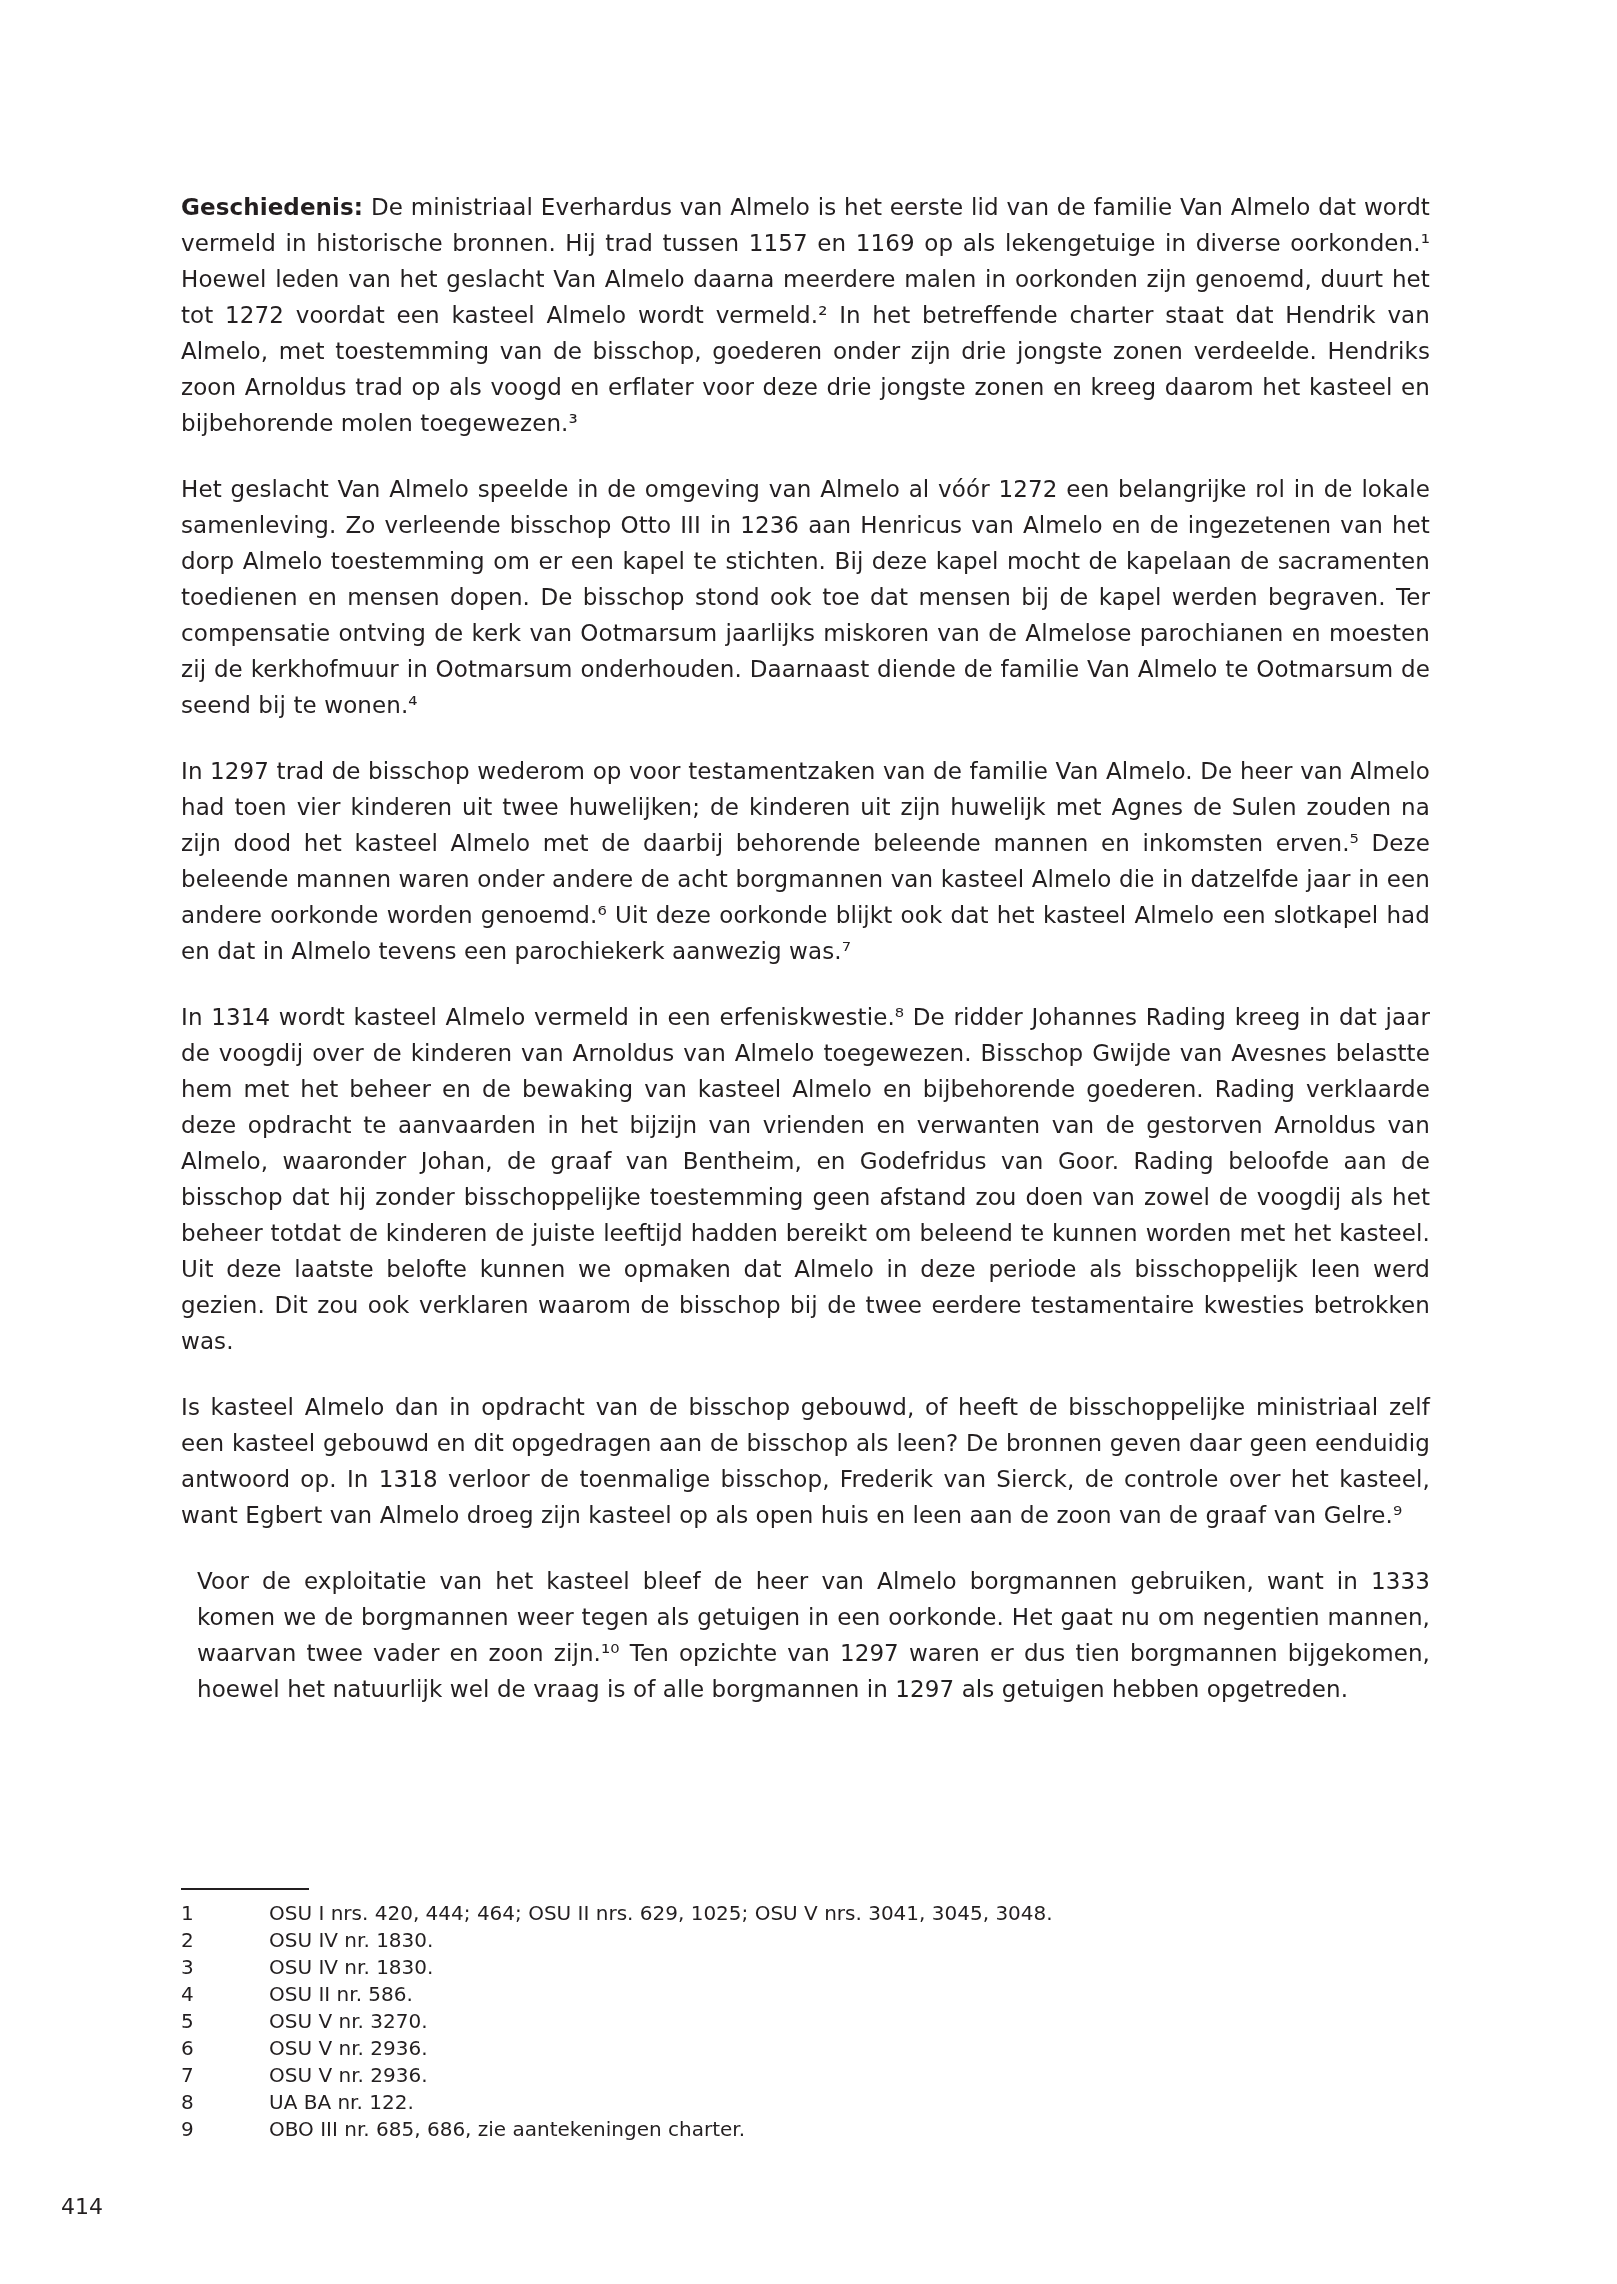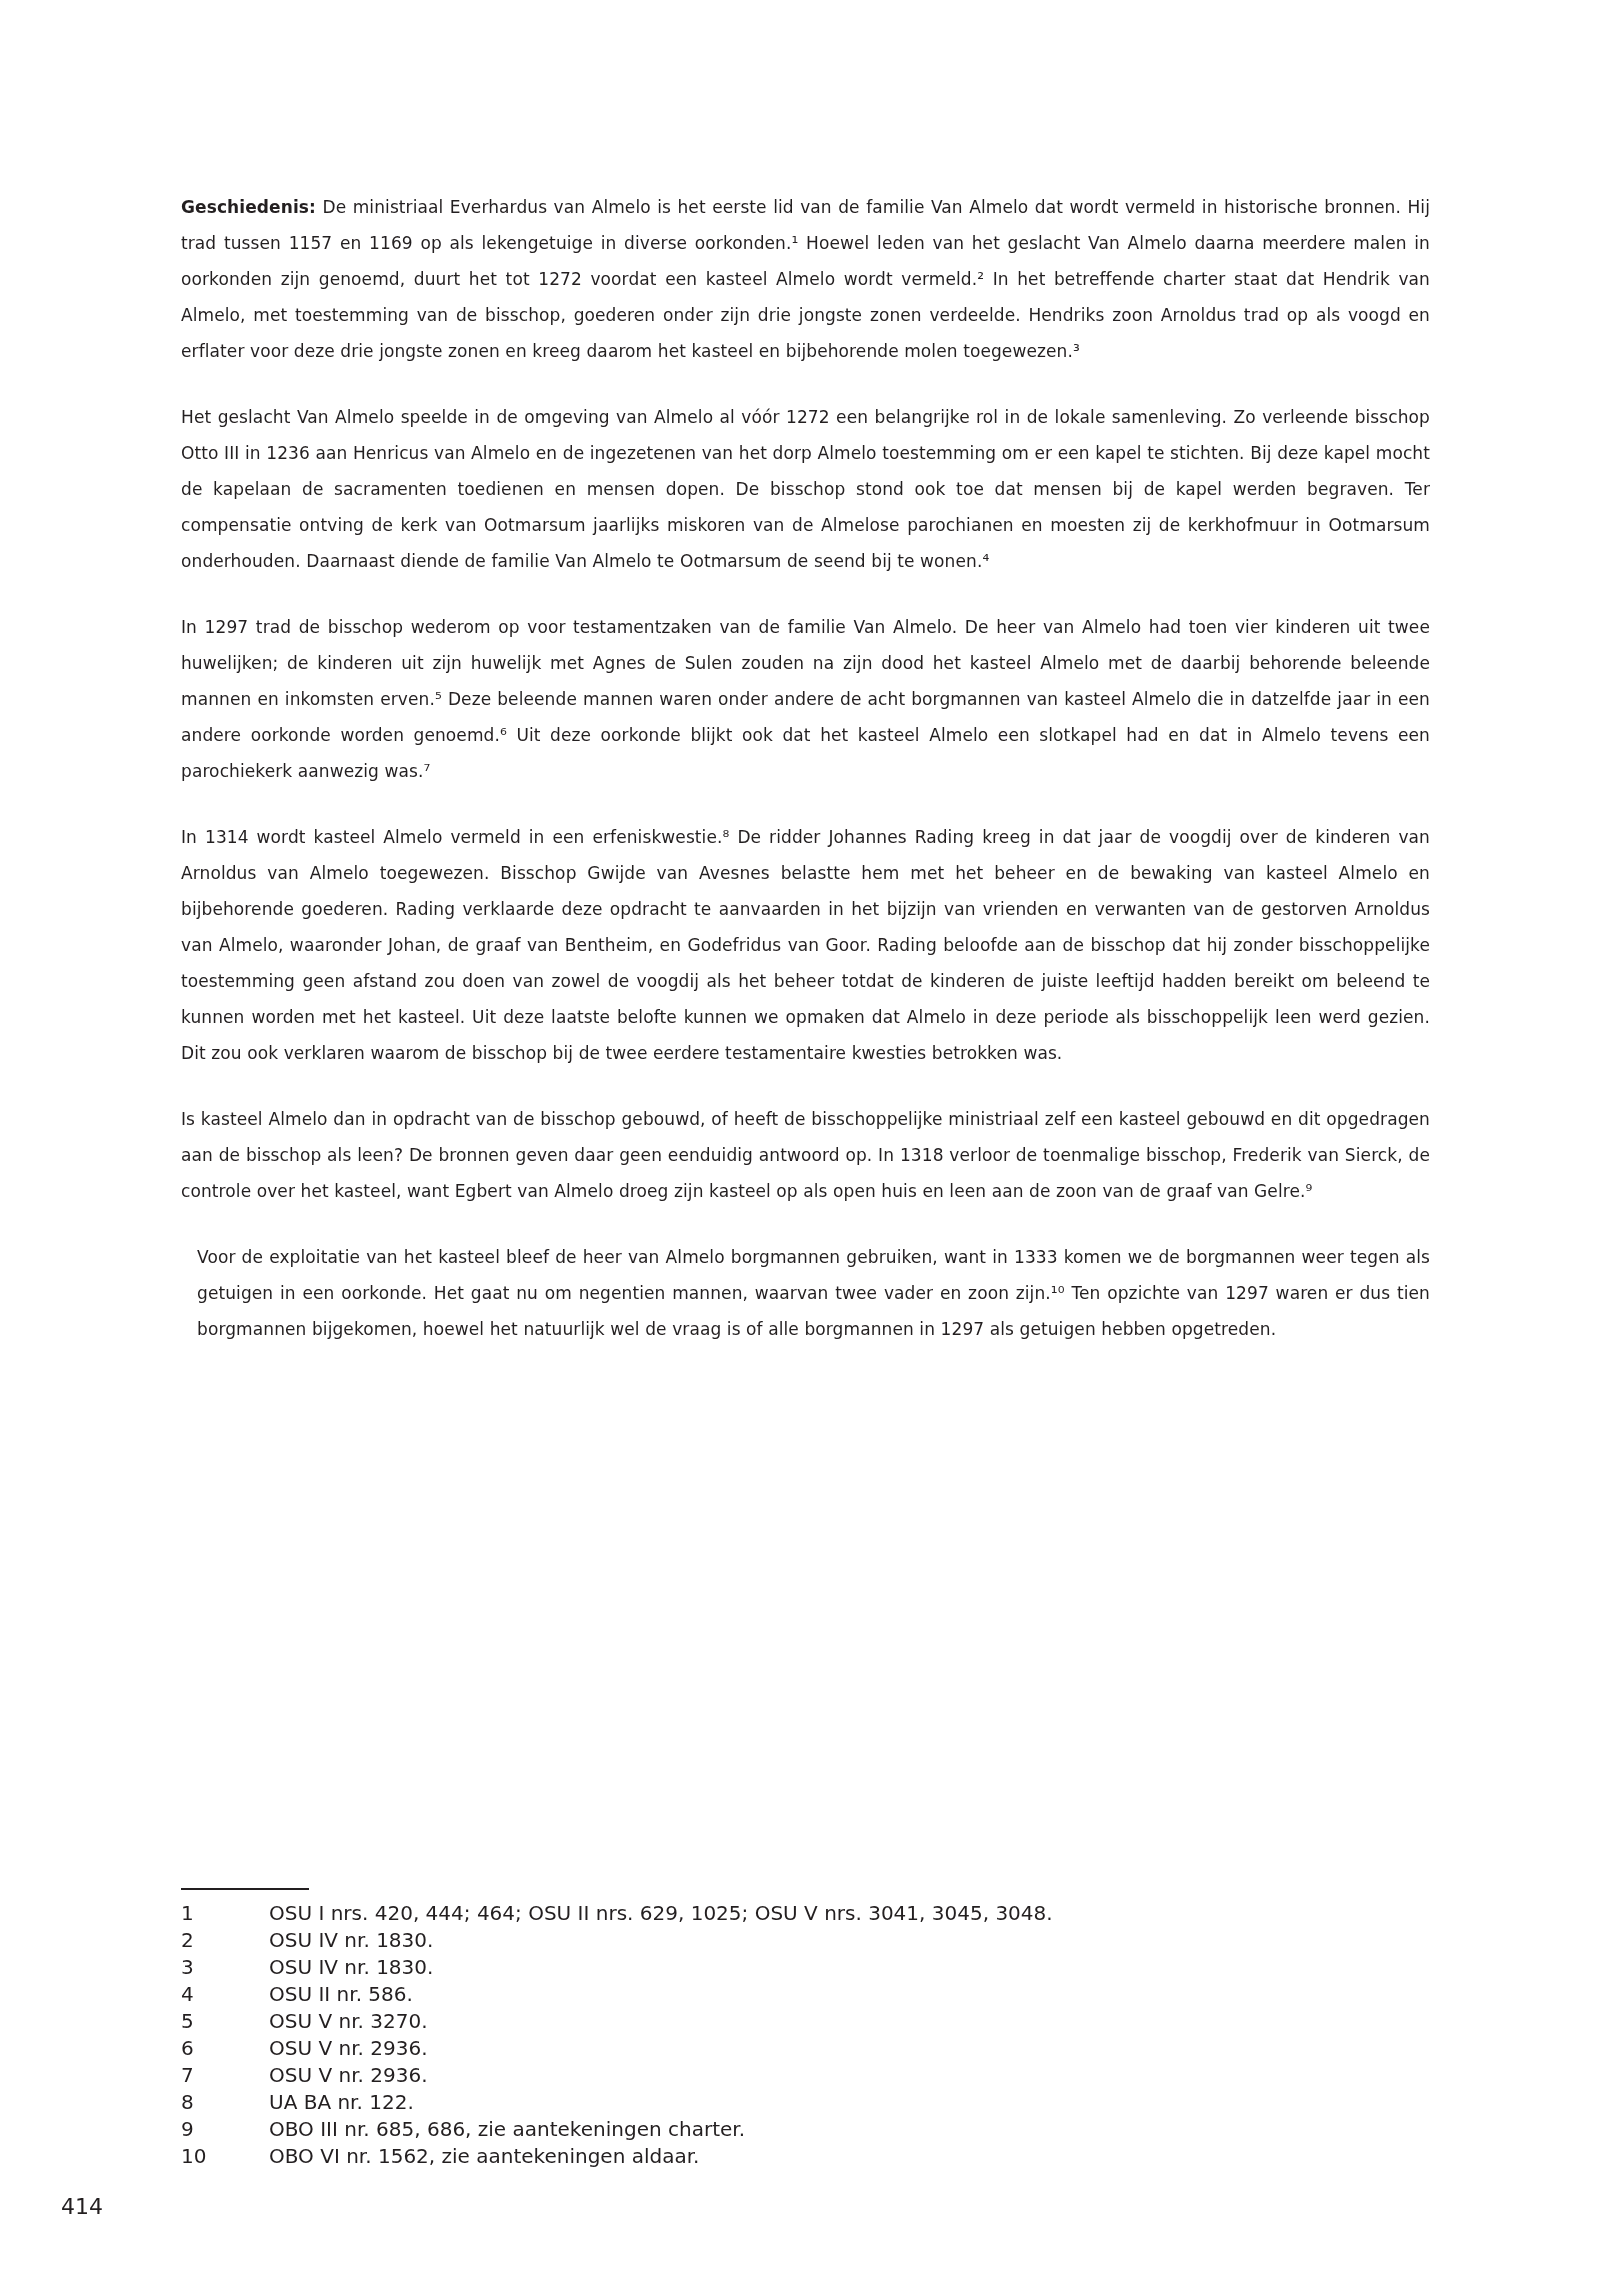--- a/index.html
+++ b/index.html
@@ -22,21 +22,21 @@
     height: 2284px;
   }
   .content {
     position: absolute;
     left: 181px;
     top: 189px;
     width: 1249px;
   }
   p.para {
     margin: 0 0 30px 0;
-    font-size: 17px;
+    font-size: 23px;
     line-height: 36px;
     text-align: justify;
     text-justify: inter-word;
     letter-spacing: 0.1px;
   }
   p.para:last-of-type {
     margin-bottom: 0;
     margin-left: 16px;
   }
   .lead {
@@ -130,22 +130,18 @@
       <span class="txt">OSU V nr. 2936.</span>
     </div>
     <div class="note">
       <span class="num">8</span>
       <span class="txt">UA BA nr. 122.</span>
     </div>
     <div class="note">
       <span class="num">9</span>
       <span class="txt">OBO III nr. 685, 686, zie aantekeningen charter.</span>
     </div>
-    <div class="note">
-      <span class="num">10</span>
-      <span class="txt">OBO VI nr. 1562, zie aantekeningen aldaar.</span>
-    </div>
   </div>
 
   <div class="folio">414</div>
 
 </div>
 
 
 </body></html>

